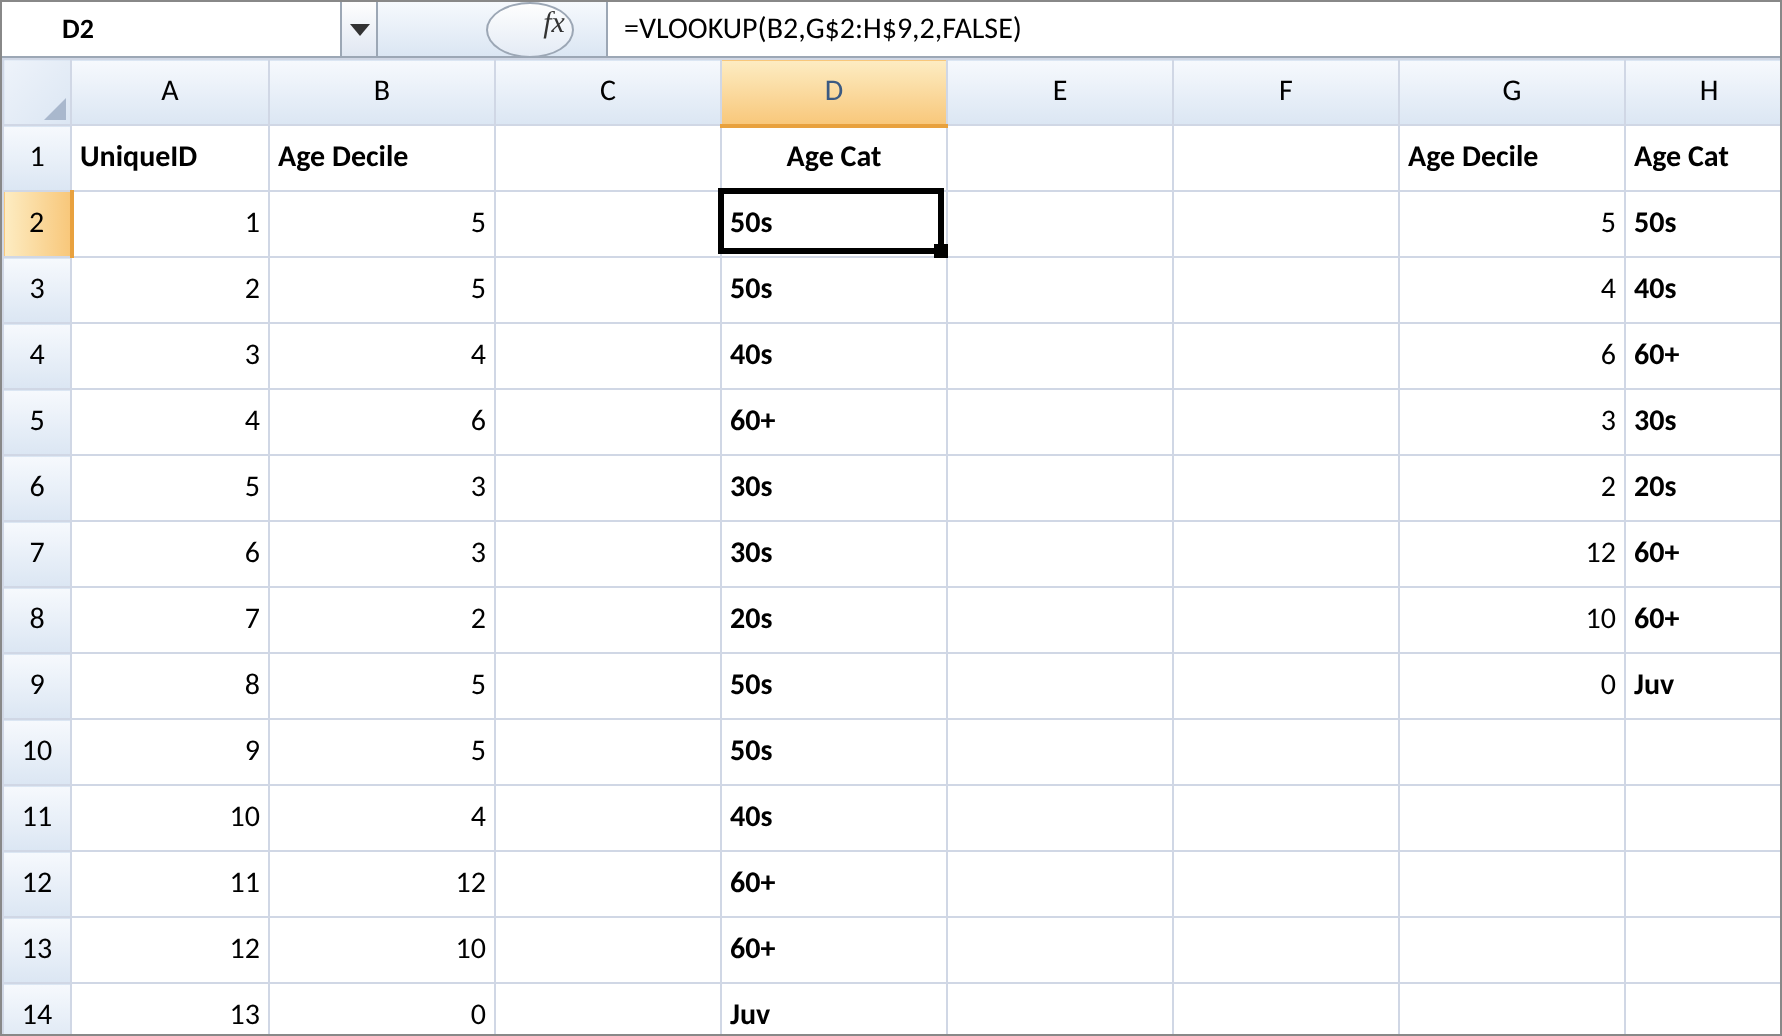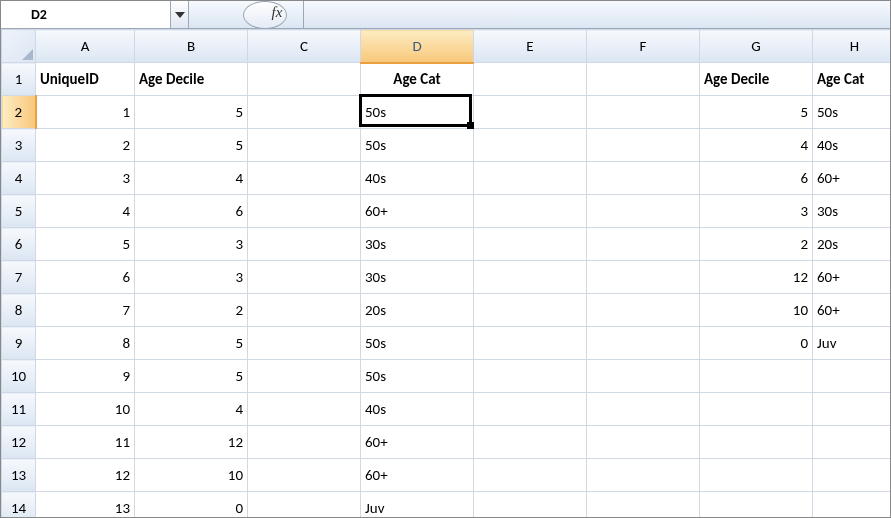--- a/index.html
+++ b/index.html
@@ -156,21 +156,21 @@
       bottom: 2px;
       width: 0;
       height: 0;
       border-style: solid;
       border-width: 0 0 11px 11px;
       border-color: transparent transparent #a9b8cd transparent;
     }
     
     
     .al-r { text-align: right; }
-    .al-l { text-align: left; }
+    .al-l { text-align: left; font-weight: bold; }
     .al-c { text-align: center; }
     .bold { font-weight: bold; margin-left: 48px; }
     
     
     .active-cell-box {
       position: absolute;
       border: 3px solid #000;
       background: transparent;
       pointer-events: none;
     }
@@ -205,20 +205,23 @@
     <svg viewBox="0 0 10 6">
         <path d="M0 0 L5 6 L10 0 Z" fill="#333"></path>
       </svg>
   </div>
   <div class="fn-btn-area">
     <div class="fx-round">
       <div class="fx-round-bg"></div>
       <span class="fx-label">fx</span>
     </div>
   </div>
+  <div class="formula-input">
+    <span>=VLOOKUP(B2,G$2:H$9,2,FALSE)</span>
+  </div>
 </div>
 
 <div class="grid-wrap">
 <table class="grid">
   <colgroup>
     <col class="c-rowhead">
         <col class="c-A">
         <col class="c-B">
         <col class="c-C">
         <col class="c-D">

